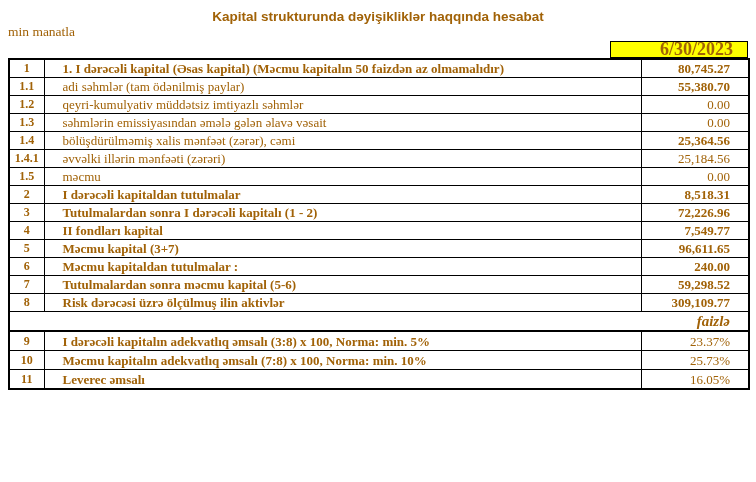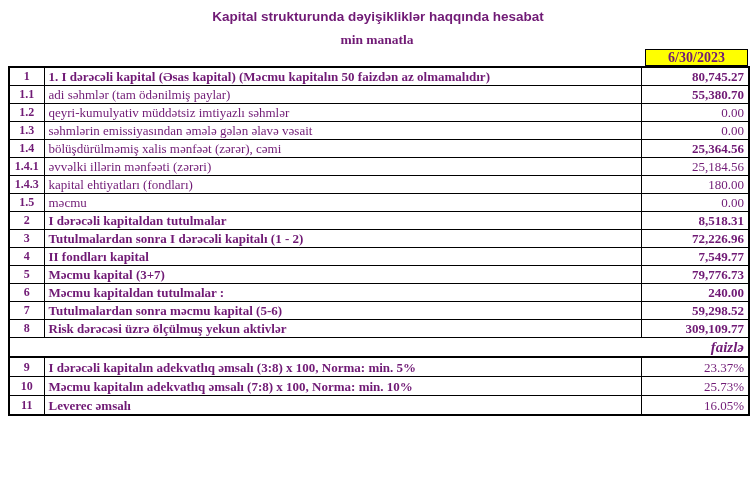--- a/index.html
+++ b/index.html
@@ -8,65 +8,65 @@
     background: #ffffff;
     width: 756px;
     height: 482px;
     overflow: hidden;
   }
   .page {
     width: 740px;
     margin-left: 8px;
     padding-top: 9px;
     font-family: "Liberation Serif", serif;
-    color: #701a75;
+    color: #a16207;
   }
   .report-title {
     text-align: center;
     font-family: "Liberation Sans", sans-serif;
     font-weight: bold;
     font-size: 13.5px;
     line-height: 15px;
   }
   .unit-label {
-    text-align: center;
-    font-weight: bold;
+    text-align: left;
+    font-weight: normal;
     font-size: 13.5px;
     line-height: 15px;
-    margin-top: 8px;
     padding-right: 2px;
   }
   .date-cell {
     width: 101px;
     height: 15px;
     margin-left: auto;
     margin-top: 2px;
     background: #FFFF00;
     border: 1.5px solid #000;
     text-align: center;
     font-weight: bold;
-    font-size: 14px;
+    font-size: 18px;
     line-height: 15px;
+    padding-left: 35px;
   }
   table.capital-table {
     width: 740px;
     border-collapse: collapse;
     table-layout: fixed;
     font-size: 13px;
   }
   table.capital-table { border: 2.5px solid #000; }
   col.c-num { width: 35px; }
   col.c-label { width: 597px; }
   col.c-value { width: 108px; }
   td {
     border: solid #000;
     border-width: 1.5px 1px;
     height: 17px;
     line-height: 15px;
-    padding: 0 4px;
+    padding: 0 18px;
     overflow: hidden;
     white-space: nowrap;
   }
   td.num {
     text-align: center;
     font-weight: bold;
     font-size: 12px;
     padding: 0 1px;
   }
   td.label { text-align: left; }
@@ -121,25 +121,20 @@
     <td class="num">1.4</td>
     <td class="label">bölüşdürülməmiş xalis mənfəət (zərər), cəmi</td>
     <td class="value b">25,364.56</td>
   </tr>
         <tr>
     <td class="num">1.4.1</td>
     <td class="label">əvvəlki illərin mənfəəti (zərəri)</td>
     <td class="value">25,184.56</td>
   </tr>
         <tr>
-    <td class="num">1.4.3</td>
-    <td class="label">kapital ehtiyatları (fondları)</td>
-    <td class="value">180.00</td>
-  </tr>
-        <tr>
     <td class="num">1.5</td>
     <td class="label">məcmu</td>
     <td class="value">0.00</td>
   </tr>
         <tr>
     <td class="num">2</td>
     <td class="label b">I dərəcəli kapitaldan  tutulmalar</td>
     <td class="value b">8,518.31</td>
   </tr>
         <tr>
@@ -148,35 +143,35 @@
     <td class="value b">72,226.96</td>
   </tr>
         <tr>
     <td class="num">4</td>
     <td class="label b">II fondları  kapital</td>
     <td class="value b">7,549.77</td>
   </tr>
         <tr>
     <td class="num">5</td>
     <td class="label b">Məcmu kapital (3+7)</td>
-    <td class="value b">79,776.73</td>
+    <td class="value b">96,611.65</td>
   </tr>
         <tr>
     <td class="num">6</td>
     <td class="label b">Məcmu kapitaldan tutulmalar :</td>
     <td class="value b">240.00</td>
   </tr>
         <tr>
     <td class="num">7</td>
     <td class="label b">Tutulmalardan sonra məcmu kapital (5-6)</td>
     <td class="value b">59,298.52</td>
   </tr>
         <tr>
     <td class="num">8</td>
-    <td class="label b">Risk dərəcəsi üzrə ölçülmuş  yekun aktivlər</td>
+    <td class="label b">Risk dərəcəsi üzrə ölçülmuş  ilin aktivlər</td>
     <td class="value b">309,109.77</td>
   </tr>
       </tbody>
     <tbody>
       <tr class="divider-row">
         <td colspan="3">faizlə</td>
       </tr>
     </tbody>
     <tbody id="percent-rows" class="pct-rows">
         <tr>

